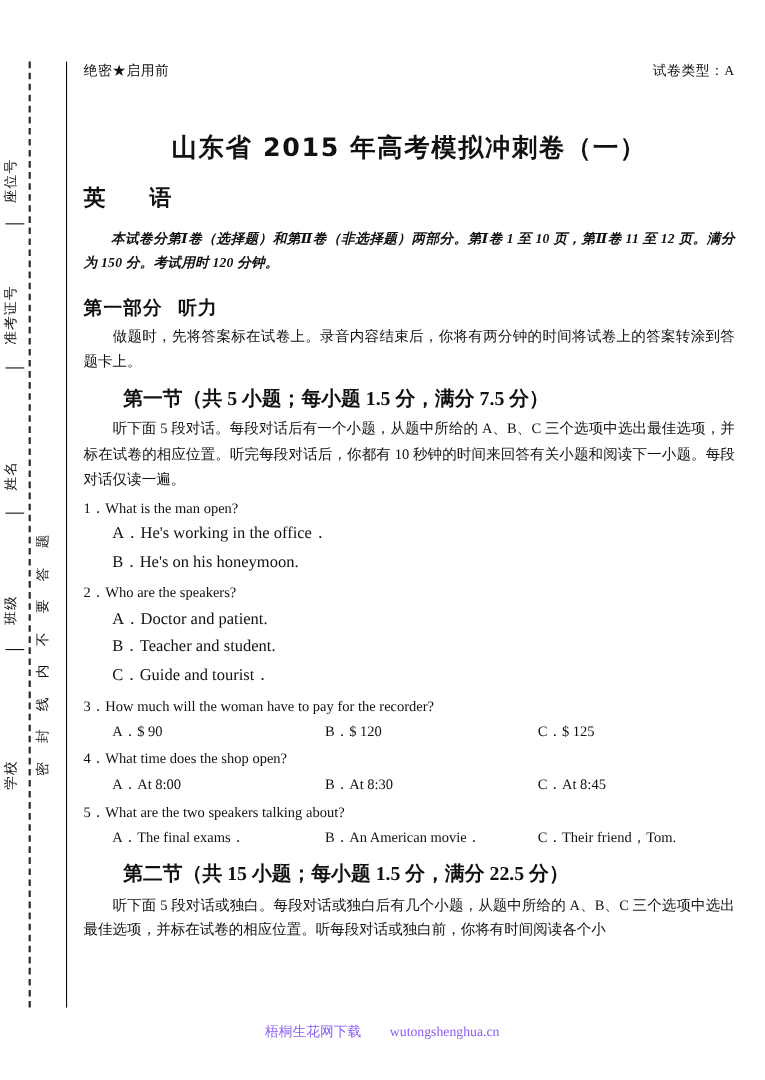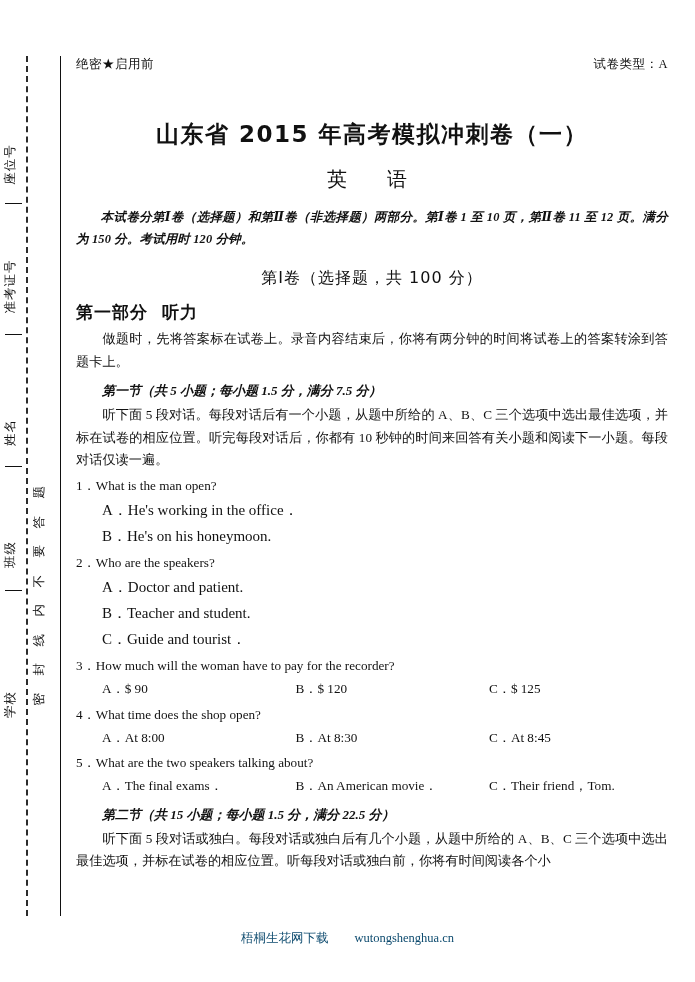--- a/index.html
+++ b/index.html
@@ -110,23 +110,23 @@
   h1.main-title {
     margin: 0 0 16px 0;
     text-align: center;
     font-size: 23px;
     font-weight: bold;
     letter-spacing: 1.5px;
     font-family: "DejaVu Sans", "Liberation Sans", sans-serif;
   }
   h2.subject-title {
     margin: 0 0 14px 0;
-    text-align: center;
+    text-align: left;
     font-size: 20px;
-    font-weight: normal;
+    font-weight: bold;
     letter-spacing: 10px;
     font-family: "DejaVu Sans", "Liberation Sans", sans-serif;
   }
 
   p.exam-note {
     margin: 0 0 18px 0;
     font-size: 12.4px;
     line-height: 1.75;
     text-indent: 2em;
     font-weight: bold;
@@ -155,25 +155,24 @@
   p.para {
     margin: 0 0 2px 0;
     font-size: 13.2px;
     line-height: 1.72;
     text-indent: 2em;
     text-align: justify;
   }
 
   p.section-heading {
     margin: 6px 0 2px 0;
-    font-size: 13px;
+    font-size: 18px;
     line-height: 1.7;
     text-indent: 2em;
     font-weight: bold;
-    font-style: italic;
   }
 
   
   .question {
     margin-top: 3px;
   }
   .q-stem {
     font-size: 13.2px;
     line-height: 1.72;
     margin: 0;
@@ -200,21 +199,21 @@
   .opts-inline .opt:nth-child(2) { width: 36%; }
 
   
   #footer {
     position: absolute;
     left: 0;
     top: 930px;
     width: 695px;
     text-align: center;
     font-size: 12.5px;
-    color: #0c4a6e;
+    color: #8b5cf6;
   }
   #footer .f-site {
     display: inline-block;
     margin-left: 26px;
     font-family: "Liberation Serif", "DejaVu Serif", serif;
   }
 </style>
 </head>
 <body>
 
@@ -256,21 +255,20 @@
       <div class="secret-label">绝密★启用前</div>
       <div class="papertype-label">试卷类型：A</div>
     </div>
 
     <h1 class="main-title">山东省 2015 年高考模拟冲刺卷（一）</h1>
 
     <h2 class="subject-title">英　语</h2>
 
     <p class="exam-note">本试卷分第Ⅰ卷（选择题）和第Ⅱ卷（非选择题）两部分。第Ⅰ卷 1 至 10 页，第Ⅱ卷 11 至 12 页。满分为 150 分。考试用时 120 分钟。</p>
 
-    <h3 class="volume-heading">第Ⅰ卷（选择题，共 100 分）</h3>
 
     <h4 class="part-heading">
       <span>第一部分</span><span class="part-gap"></span><span>听力</span>
     </h4>
 
     <p class="para">做题时，先将答案标在试卷上。录音内容结束后，你将有两分钟的时间将试卷上的答案转涂到答题卡上。</p>
 
     <p class="section-heading">第一节（共 5 小题；每小题 1.5 分，满分 7.5 分）</p>
 
     <p class="para">听下面 5 段对话。每段对话后有一个小题，从题中所给的 A、B、C 三个选项中选出最佳选项，并标在试卷的相应位置。听完每段对话后，你都有 10 秒钟的时间来回答有关小题和阅读下一小题。每段对话仅读一遍。</p>

